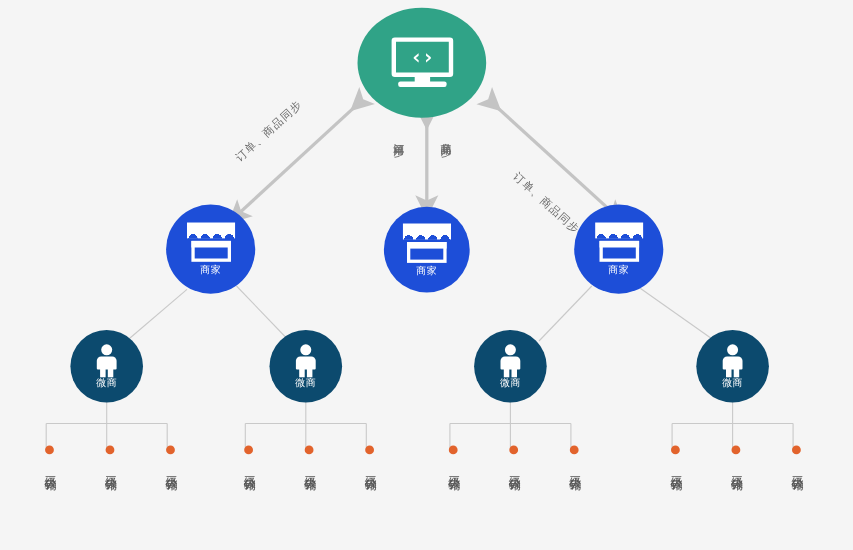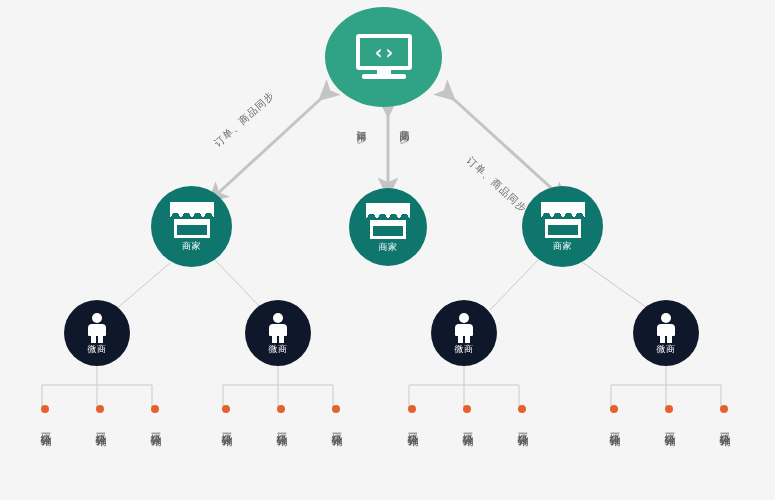--- a/index.html
+++ b/index.html
@@ -9,22 +9,22 @@
     font-family:"DejaVu Sans","Liberation Sans",sans-serif;
     overflow:hidden;
     position:relative;
   }
   #stage{position:absolute;left:0;top:0;width:775px;height:500px;}
   #edges{position:absolute;left:0;top:0;width:775px;height:500px;}
 
   .node{position:absolute;border-radius:50%;display:flex;flex-direction:column;
         align-items:center;justify-content:center;box-sizing:border-box;}
   .node-platform{background:#30a387;}
-  .node-merchant{background:#0f766e;}
-  .node-seller{background:#0f172a;}
+  .node-merchant{background:#1d4ed8;}
+  .node-seller{background:#0c4a6e;}
 
   .node-label{color:#ffffff;font-size:9px;line-height:1;letter-spacing:.5px;}
 
   
   .ico-monitor{position:relative;width:56px;height:46px;}
   .ico-monitor .screen{position:absolute;left:0;top:0;width:56px;height:36px;
       border:4px solid #fff;border-radius:3px;box-sizing:border-box;}
   .ico-monitor .stand{position:absolute;left:21px;top:36px;width:14px;height:5px;background:#fff;}
   .ico-monitor .base{position:absolute;left:6px;top:40px;width:44px;height:5px;background:#fff;border-radius:2px;}
   .ico-monitor .code{position:absolute;left:0;top:0;width:56px;height:36px;

